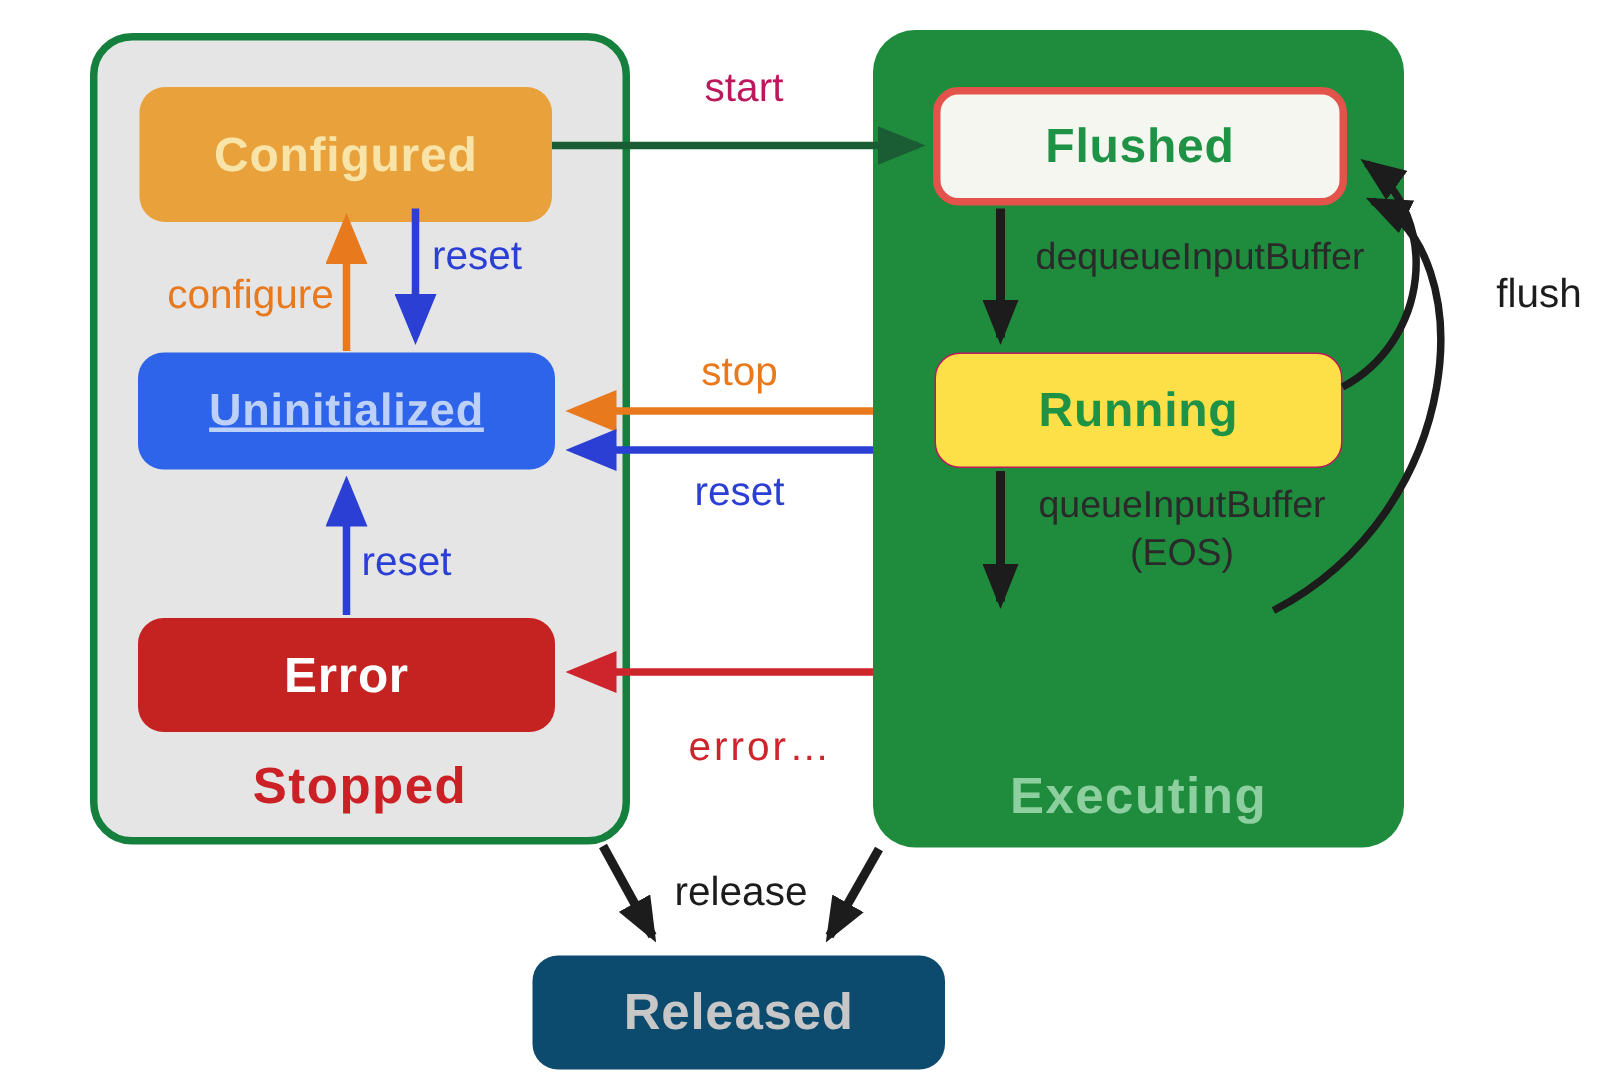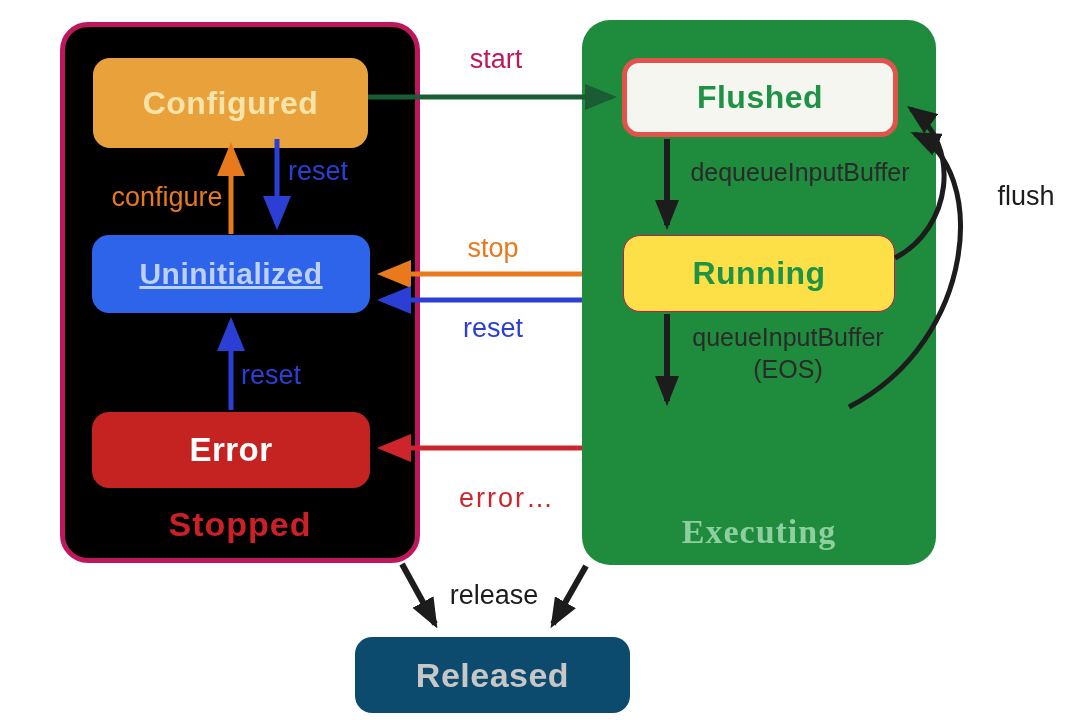--- a/index.html
+++ b/index.html
@@ -1,22 +1,22 @@
 <!DOCTYPE html>
 <html><head>
 <meta charset="utf-8">
 <style>
   html,body{margin:0;padding:0;background:#ffffff;}
   .canvas{
     position:relative;width:1080px;height:720px;background:#ffffff;
     font-family:"Liberation Sans",sans-serif;overflow:hidden;
   }
   .group{position:absolute;border-radius:28px;z-index:1;}
-  #group-stopped{left:60px;top:22px;width:360px;height:541px;border:5px solid #be185d;box-sizing:border-box;background:#000000;}
-  #group-executing{left:582px;top:20px;width:354px;height:545px;background:#1F8B3D;font-family:Liberation Serif, serif;}
+  #group-stopped{left:60px;top:22px;width:360px;height:541px;border:5px solid #15803d;box-sizing:border-box;background:#e5e5e5;}
+  #group-executing{left:582px;top:20px;width:354px;height:545px;background:#1F8B3D;}
   .group-label{position:absolute;bottom:14px;left:0;width:100%;text-align:center;font-weight:bold;font-size:34px;letter-spacing:1px;}
   #group-stopped .group-label{color:#CB2026;}
   #group-executing .group-label{color:#8ECFA0;}
 
   .state{
     position:absolute;display:flex;align-items:center;justify-content:center;
     font-weight:bold;border-radius:17px;z-index:2;box-sizing:border-box;letter-spacing:0.5px;
   }
   #state-configured{left:93px;top:58px;width:275px;height:90px;background:#E9A23B;color:#F8E4A8;font-size:32px;}
   #state-uninitialized{left:92px;top:235px;width:278px;height:78px;background:#2E64E9;color:#BCD0F8;font-size:30px;text-decoration:underline;}

